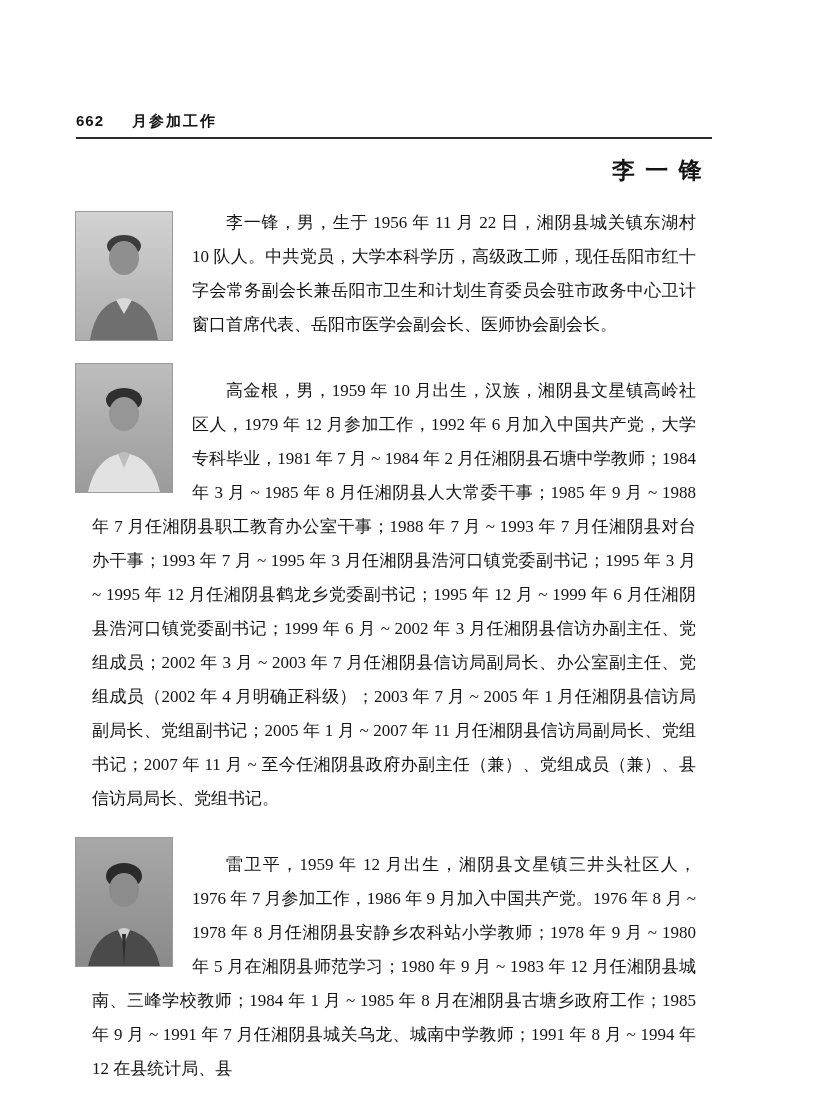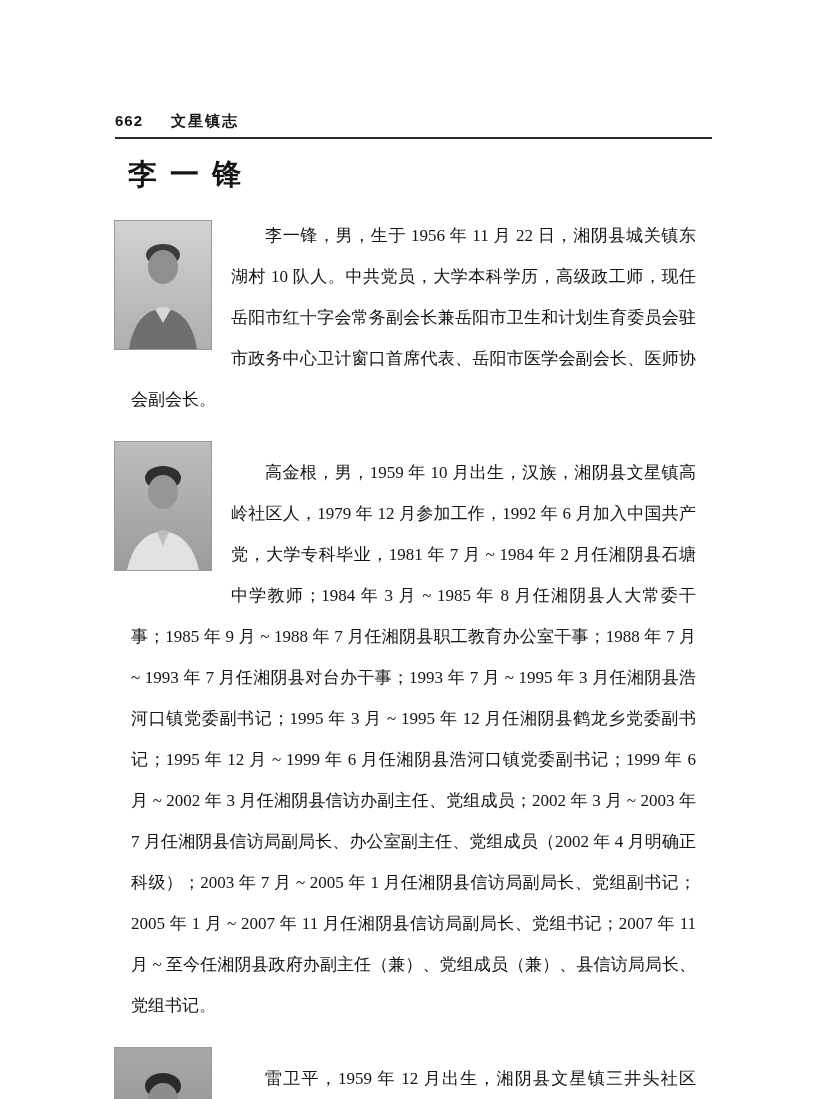--- a/index.html
+++ b/index.html
@@ -3,76 +3,76 @@
 <meta charset="utf-8">
 <style>
   html,body { margin:0; padding:0; background:#e9e9e9; }
   .page {
     position: relative;
     width: 816px;
     height: 1099px;
     margin: 0 auto;
     background: #ffffff;
     box-sizing: border-box;
-    padding: 112px 104px 0 115px;
+    padding: 112px 104px 0 76px;
     font-family: "Liberation Serif", "DejaVu Serif", serif;
     color: #141414;
     overflow: hidden;
   }
   .page-header {
     display: flex;
     align-items: baseline;
     gap: 28px;
     border-bottom: 2px solid #2a2a2a;
     padding-bottom: 6px;
     font-family: "Liberation Sans", "DejaVu Sans", sans-serif;
     font-weight: bold;
   }
   .page-number { font-size: 15px; letter-spacing: 1px; }
   .book-title  { font-size: 15px; letter-spacing: 2px; }
 
   section.bio-section { display: flow-root; }
   h2.person-name {
-    text-align: left;
+    text-align: right;
     font-family: "Liberation Sans", "DejaVu Sans", sans-serif;
     font-weight: bold;
-    font-size: 29px;
+    font-size: 23px;
     letter-spacing: 0.45em;
     text-indent: 0.45em; 
     margin: 30px 0 20px 0;
   }
   section.bio-section:first-of-type h2.person-name { margin-top: 16px; }
 
   figure.photo {
     float: left;
     width: 96px;
     height: 128px;
     margin: 6px 20px 6px 0;
     padding: 0;
     background: #c0c0c0;
     outline: 1px solid #9a9a9a;
   }
   figure.photo svg { display:block; width:100%; height:100%; }
 
   p.bio-text {
     margin: 16px;
     font-size: 17px;
-    line-height: 41px;
+    line-height: 34px;
     text-align: justify;
     text-indent: 2em;
   }
 </style>
 </head>
 <body>
 
 <div class="page">
 
   <header class="page-header">
     <span class="page-number">662</span>
-    <span class="book-title">文星镇志</span>
+    <span class="book-title">月参加工作</span>
   </header>
 
   <section class="bio-section">
     <h2 class="person-name">李一锋</h2>
     <figure class="photo">
       <svg viewBox="0 0 96 128" xmlns="http://www.w3.org/2000/svg">
         <rect width="96" height="128" fill="#c6c6c6"></rect>
         <rect width="96" height="128" fill="url(#g1)"></rect>
         <defs>
             <linearGradient id="g1" x1="0" y1="0" x2="0" y2="1">

